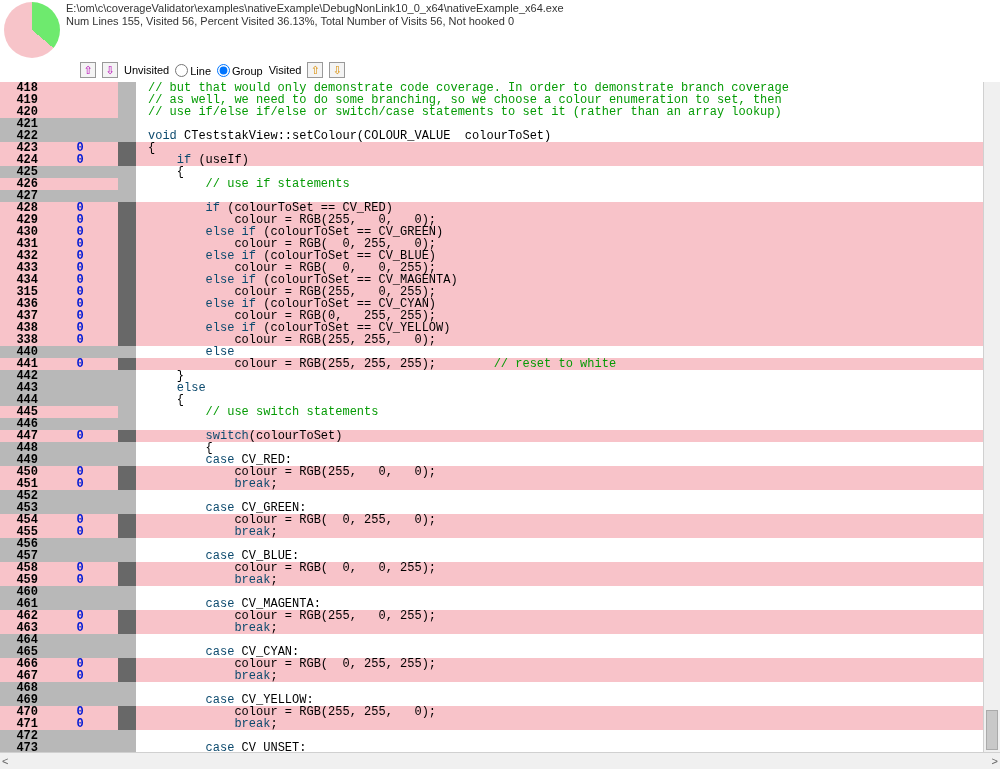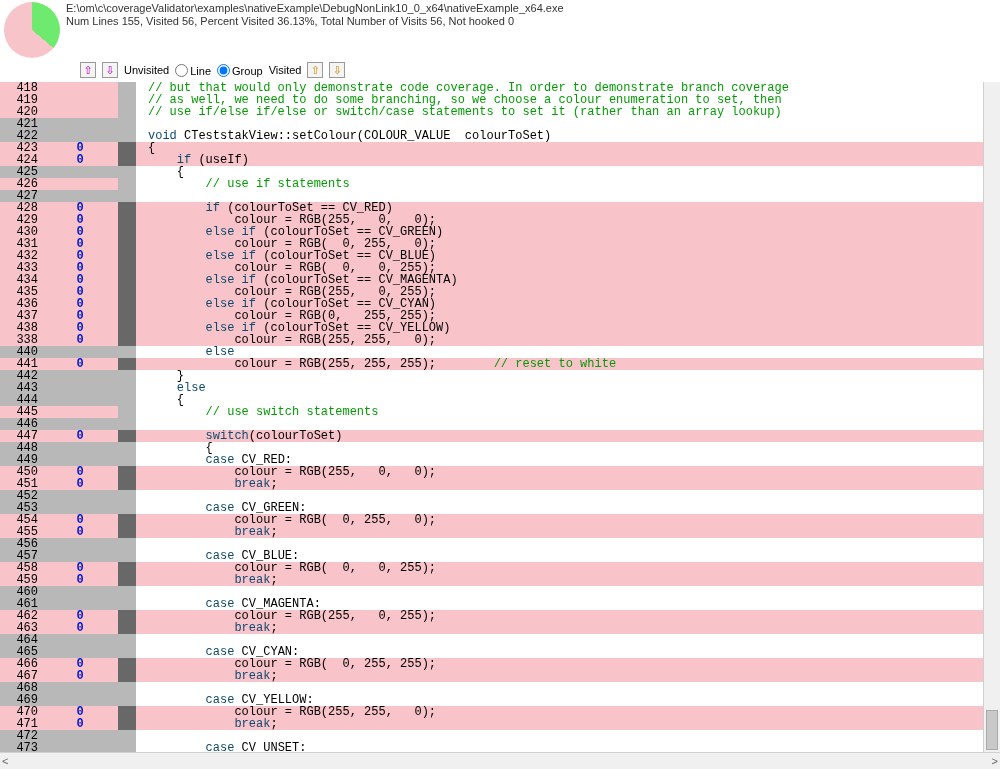--- a/index.html
+++ b/index.html
@@ -8,21 +8,21 @@
 .pie { width: 56px; height: 56px; border-radius: 50%; background: conic-gradient(#6eea6e 0deg 130deg, #f7c4c9 130deg 360deg); flex-shrink: 0; }
 .header-text { display: flex; flex-direction: column; gap: 1px; font-size: 11px; color: #333; }
 .toolbar { display: flex; align-items: center; gap: 6px; padding: 2px 4px 4px 80px; font-size: 11px; }
 .tb-icon { width: 16px; height: 16px; display: inline-flex; align-items: center; justify-content: center; border: 1px solid #999; background: #f4f4f4; font-size: 11px; }
 .radio { display: inline-flex; align-items: flex-end; gap: 2px; }
 .radio input { margin: 0; }
 .code-area { flex: 1; display: flex; overflow: hidden; position: relative; }
 .code-scroll { flex: 1; overflow: auto; }
 .code-content { display: flex; font-family: 'Consolas', 'Courier New', monospace; font-size: 12px; line-height: 12px; }
 .gutter-ln { width: 42px; flex-shrink: 0; }
-.gutter-ln div { height: 12px; text-align: right; padding-right: 4px; font-weight: normal; }
+.gutter-ln div { height: 12px; text-align: right; padding-right: 4px; font-weight: bold; }
 .gutter-visits { width: 76px; flex-shrink: 0; }
 .gutter-visits div { height: 12px; text-align: center; color: #0019d6; font-weight: bold; }
 .gutter-marker { width: 18px; flex-shrink: 0; }
 .gutter-marker div { height: 12px; }
 .codecol { flex: 1; white-space: pre; }
 .codecol div { height: 12px; padding-left: 12px; }
 .pink { background: #f8c3c9; }
 .grey { background: #b8b8b8; }
 .mgrey { background: #686868; }
 .white { background: #ffffff; }
@@ -76,21 +76,21 @@
           <div class="grey">425</div>
           <div class="pink">426</div>
           <div class="grey">427</div>
           <div class="pink">428</div>
           <div class="pink">429</div>
           <div class="pink">430</div>
           <div class="pink">431</div>
           <div class="pink">432</div>
           <div class="pink">433</div>
           <div class="pink">434</div>
-          <div class="pink">435</div>
+          <div class="pink">315</div>
           <div class="pink">436</div>
           <div class="pink">437</div>
           <div class="pink">438</div>
           <div class="pink">338</div>
           <div class="grey">440</div>
           <div class="pink">441</div>
           <div class="grey">442</div>
           <div class="grey">443</div>
           <div class="grey">444</div>
           <div class="pink">445</div>

